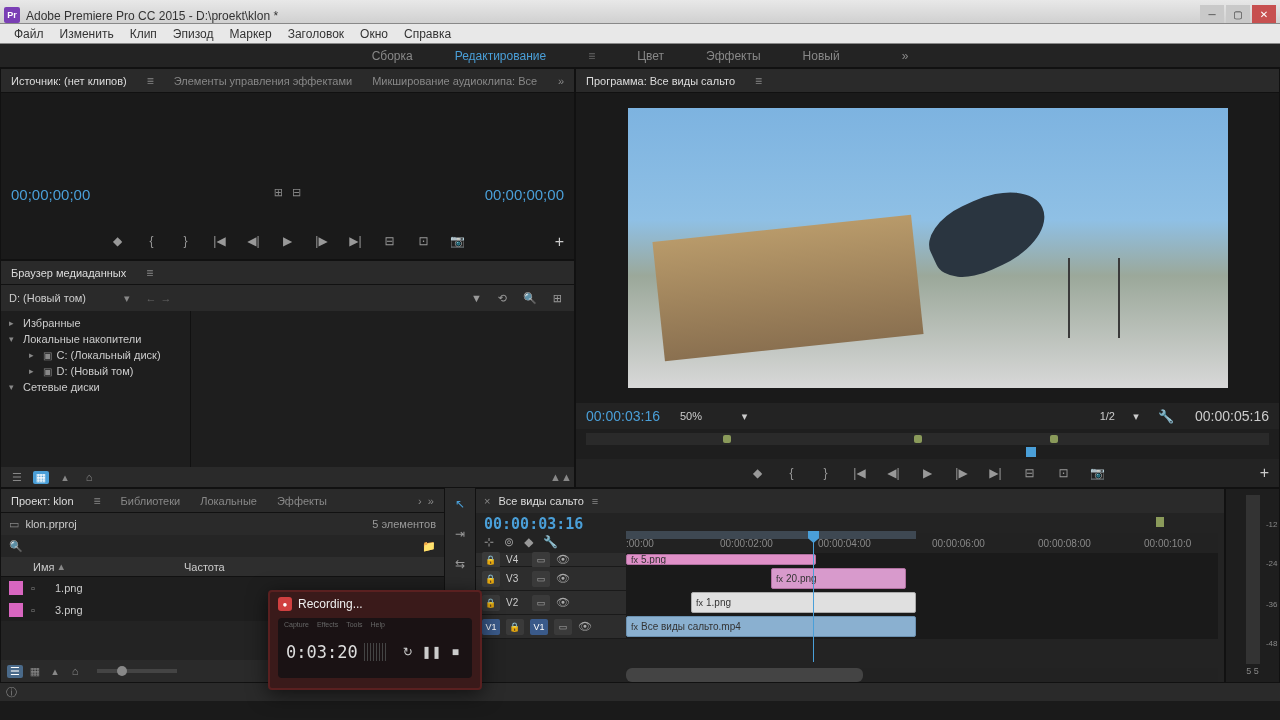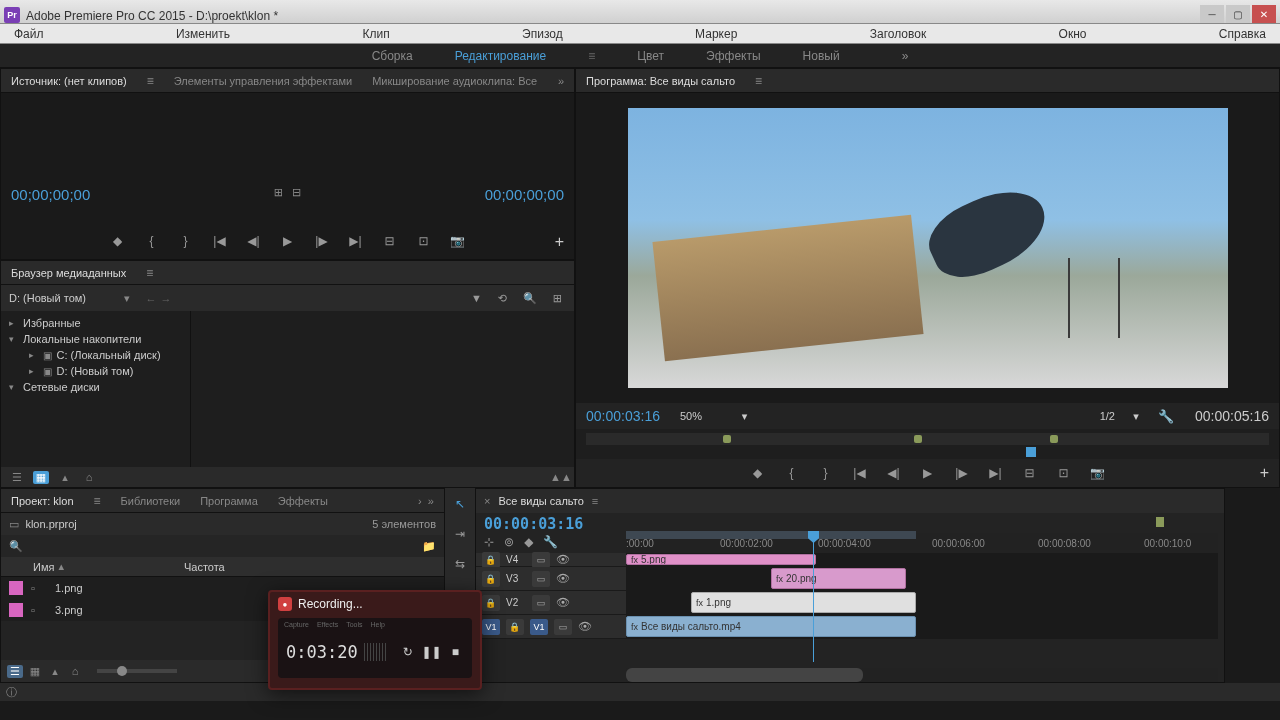--- a/index.html
+++ b/index.html
@@ -6,21 +6,21 @@
 body { background:#1a1a1a; color:#ccc; font-size:11px; width:1280px; height:720px; overflow:hidden; position:relative; }
 
 
 .titlebar { height:24px; background:linear-gradient(#e8e8e8,#d0d0d0); display:flex; align-items:flex-end; padding:0 4px; color:#333; border-bottom:1px solid #888; }
 .titlebar .app-icon { width:16px; height:16px; background:#7a3fb5; border-radius:2px; margin-right:6px; display:flex; align-items:center; justify-content:center; color:#fff; font-size:9px; font-weight:bold; }
 .titlebar .title-text { flex:1; font-size:12px; }
 .titlebar .win-btn { width:24px; height:18px; margin-left:2px; display:flex; align-items:center; justify-content:center; background:#c9c9c9; color:#333; font-size:10px; cursor:pointer; }
 .titlebar .win-btn.close { background:#c75050; color:#fff; }
 
 
-.menubar { height:20px; background:#e8e8e8; display:flex; align-items:center; padding:0 6px; color:#333; border-bottom:1px solid #888;justify-content:space-between; }
+.menubar { height:20px; background:#e8e8e8; display:flex; align-items:center; padding:0 6px; color:#333; border-bottom:1px solid #888; }
 .menubar span { padding:0 8px; font-size:12px; cursor:pointer; }
 
 
 .workspace-bar { height:24px; background:#232323; display:flex; align-items:center; justify-content:center; gap:42px; border-bottom:1px solid #111; }
 .workspace-bar span { color:#888; font-size:12px; cursor:pointer; }
 .workspace-bar span.active { color:#4a9fd8; }
 .workspace-bar .chevrons { color:#888; font-size:12px; margin-left:20px; }
 
 
 .row { display:flex; }
@@ -328,21 +328,21 @@
     </div>
   </div>
 </div>
 
 <div class="row">
   <div class="panel project-panel">
     <div class="panel-tabs">
       <span class="active">Проект: klon</span>
       <span class="menu-icon">≡</span>
       <span>Библиотеки</span>
-      <span>Программа</span>
+      <span>Локальные</span>
       <span>Эффекты</span>
       <span class="overflow">›&nbsp;&nbsp;»</span>
     </div>
     <div class="proj-sub">
       <span class="bin-icon">▭</span>
       <span>klon.prproj</span>
       <span class="count">5 элементов</span>
     </div>
     <div class="proj-search">
       <span class="search-icon">🔍</span>
@@ -464,20 +464,29 @@
               <span>Все виды сальто.mp4</span>
             </div>
           </div>
       </div>
     </div>
     <div class="tl-scroll">
         <div class="thumb"></div>
       </div>
   </div>
 
+  <div class="panel audio-meters">
+    <div class="meter-scale">
+      <span class="tick" style="top:15%;">-12</span>
+      <span class="tick" style="top:38%;">-24</span>
+      <span class="tick" style="top:62%;">-36</span>
+      <span class="tick" style="top:85%;">-48</span>
+    </div>
+    <div class="meter-label">5  5</div>
+  </div>
 </div>
 
 <div class="statusbar">
   <span class="info-icon">ⓘ</span>
 </div>
 
 <div class="recording-window">
   <div class="rec-title">
     <div class="rec-dot">●</div>
     <div class="rec-text">Recording...</div>

